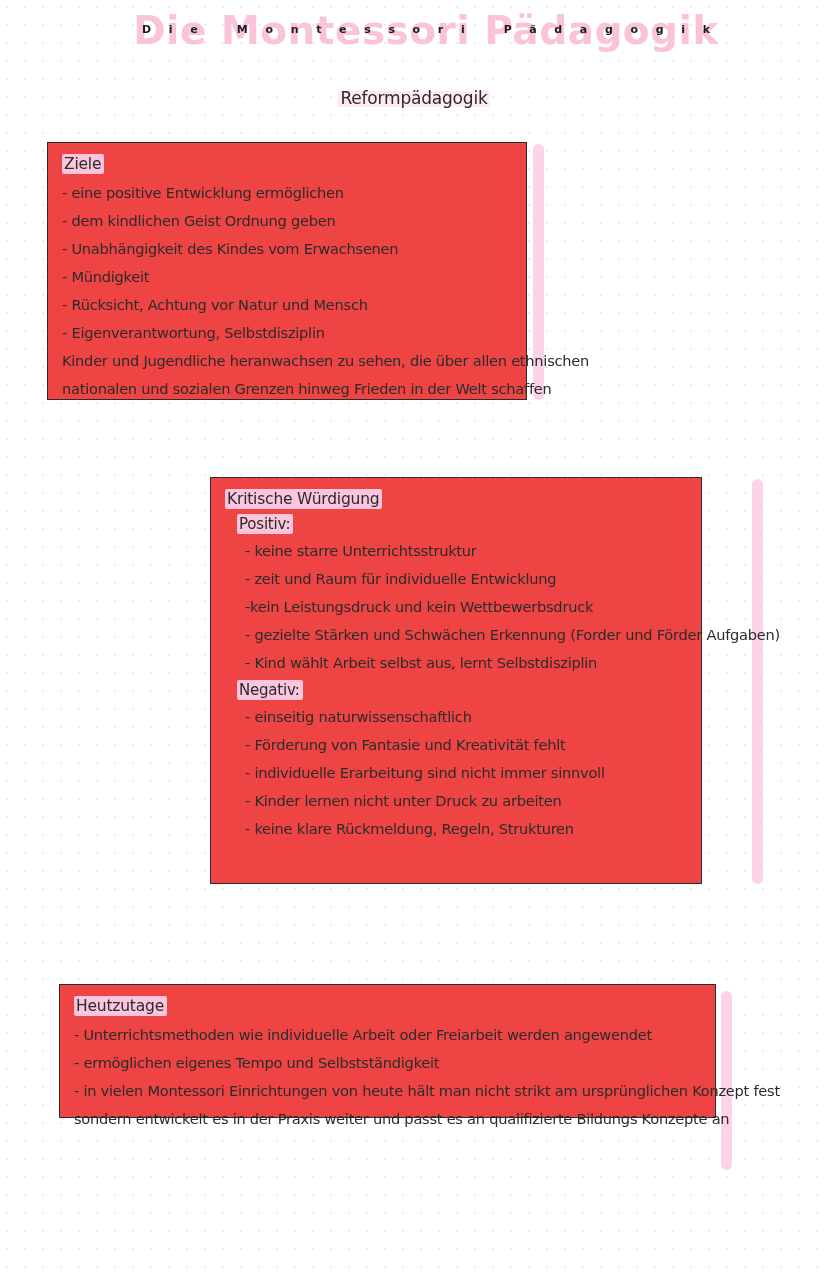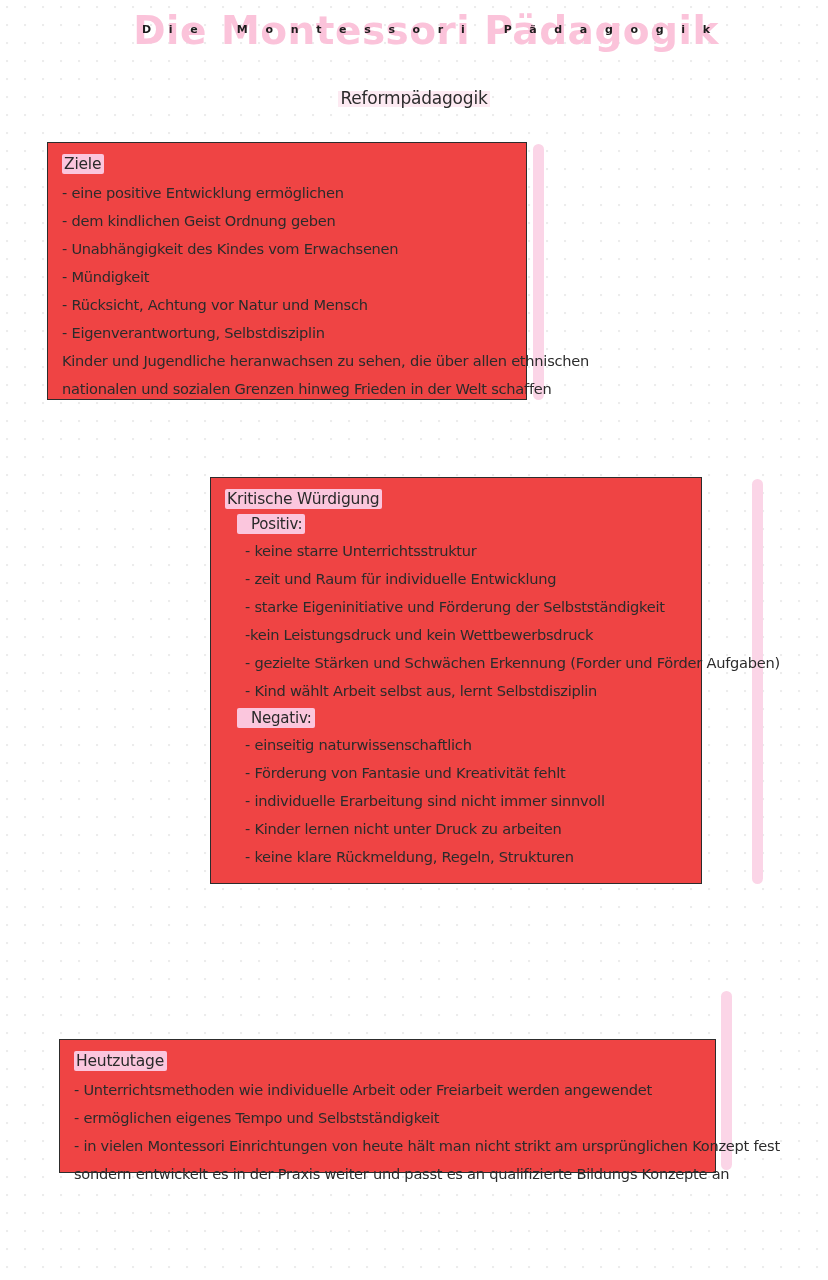--- a/index.html
+++ b/index.html
@@ -108,21 +108,21 @@
   .subheading {
     font-family: "DejaVu Sans", sans-serif;
     font-size: 15px;
     color: #2a2a2a;
     line-height: 21px;
     margin: 3px 0 2px 12px;
     letter-spacing: -0.2px;
   }
   .subheading span.hl {
     background: #fbc6dd;
-    padding: 1px 3px 1px 14px;
+    padding: 1px 3px 1px 2px;
     border-radius: 2px;
   }
   .line {
     font-family: "DejaVu Sans", sans-serif;
     font-size: 14.6px;
     color: #2b2b2b;
     line-height: 28px;
     letter-spacing: -0.25px;
     white-space: nowrap;
   }
@@ -133,21 +133,21 @@
     margin-left: 0;
   }
 
   
   #box-ziele            { left: 47px;  top: 142px; width: 480px; height: 258px; }
   #box-ziele-shadow     { left: 533px; top: 144px; width: 11px;  height: 256px; }
 
   #box-kritisch         { left: 210px; top: 477px; width: 492px; height: 407px; }
   #box-kritisch-shadow  { left: 752px; top: 479px; width: 11px;  height: 405px; }
 
-  #box-heute            { left: 59px;  top: 1039px; width: 657px; height: 134px; }
+  #box-heute            { left: 59px;  top: 984px; width: 657px; height: 134px; }
   #box-heute-shadow     { left: 721px; top: 991px; width: 11px;  height: 179px; }
 </style>
 </head>
 <body>
 
 <div class="title-wrap">
   <div class="title-big">Die Montessori Pädagogik</div>
   <div class="title-small" style="letter-spacing: 17.6602px; text-indent: 17.6602px;">Die Montessori Pädagogik</div>
 </div>
 <div class="subtitle">
@@ -175,21 +175,20 @@
 <div class="note-box" id="box-kritisch">
   <div class="box-inner">
     <div class="heading">
       <span class="hl">Kritische Würdigung</span>
     </div>
     <div class="subheading">
       <span class="hl">Positiv:</span>
     </div>
     <div class="line indent">- keine starre Unterrichtsstruktur</div>
     <div class="line indent">- zeit und Raum für individuelle Entwicklung</div>
-    <div class="line indent">- starke Eigeninitiative und Förderung der Selbstständigkeit</div>
     <div class="line indent">-kein Leistungsdruck und kein Wettbewerbsdruck</div>
     <div class="line indent">- gezielte Stärken und Schwächen Erkennung (Forder und Förder Aufgaben)</div>
     <div class="line indent">- Kind wählt Arbeit selbst aus, lernt Selbstdisziplin</div>
     <div class="subheading">
       <span class="hl">Negativ:</span>
     </div>
     <div class="line indent">- einseitig naturwissenschaftlich</div>
     <div class="line indent">- Förderung von Fantasie und Kreativität fehlt</div>
     <div class="line indent">- individuelle Erarbeitung sind nicht immer sinnvoll</div>
     <div class="line indent">- Kinder lernen nicht unter Druck zu arbeiten</div>

